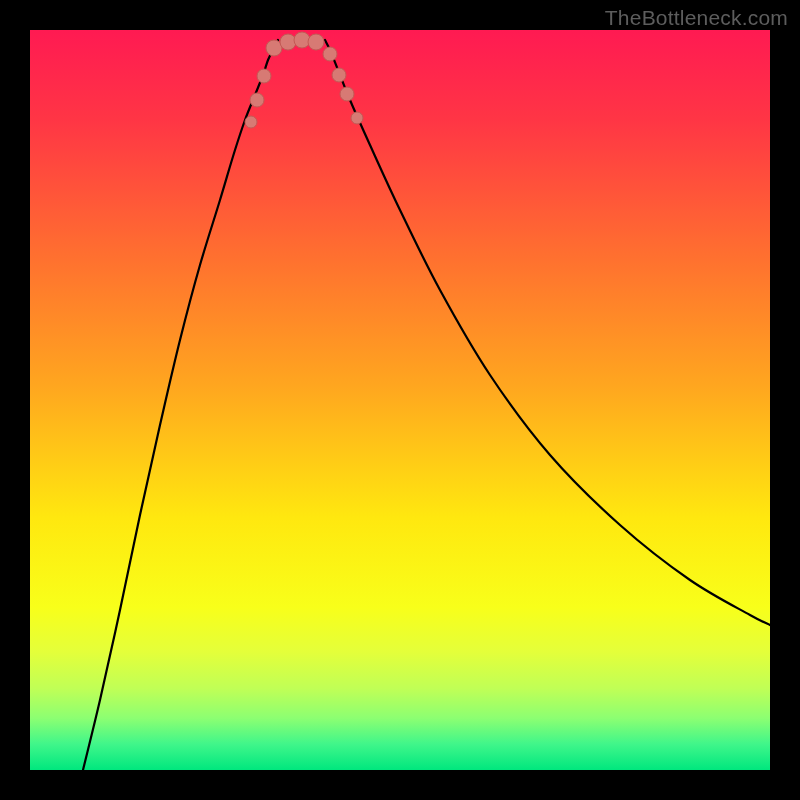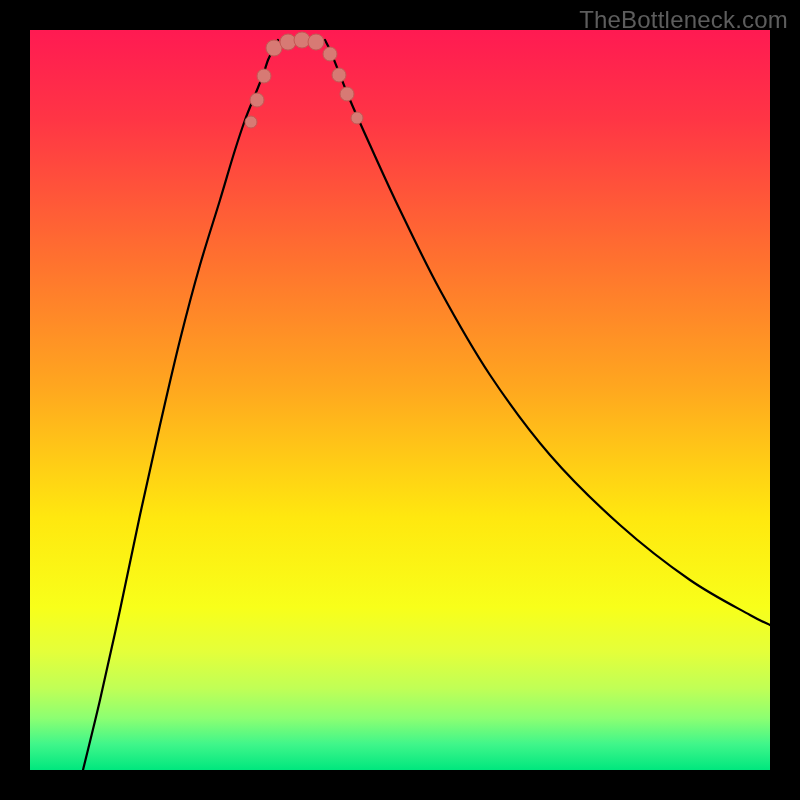--- a/index.html
+++ b/index.html
@@ -32,21 +32,21 @@
     left: 0;
     top: 0;
     width: 100%;
     height: 100%;
   }
   .watermark {
     position: absolute;
     top: 6px;
     right: 12px;
     color: #5d5d5d;
-    font-size: 24px;
+    font-size: 21px;
     font-weight: 500;
     letter-spacing: 0.2px;
   }
   svg.curves {
     position: absolute;
     left: 0;
     top: 0;
     width: 100%;
     height: 100%;
   }

